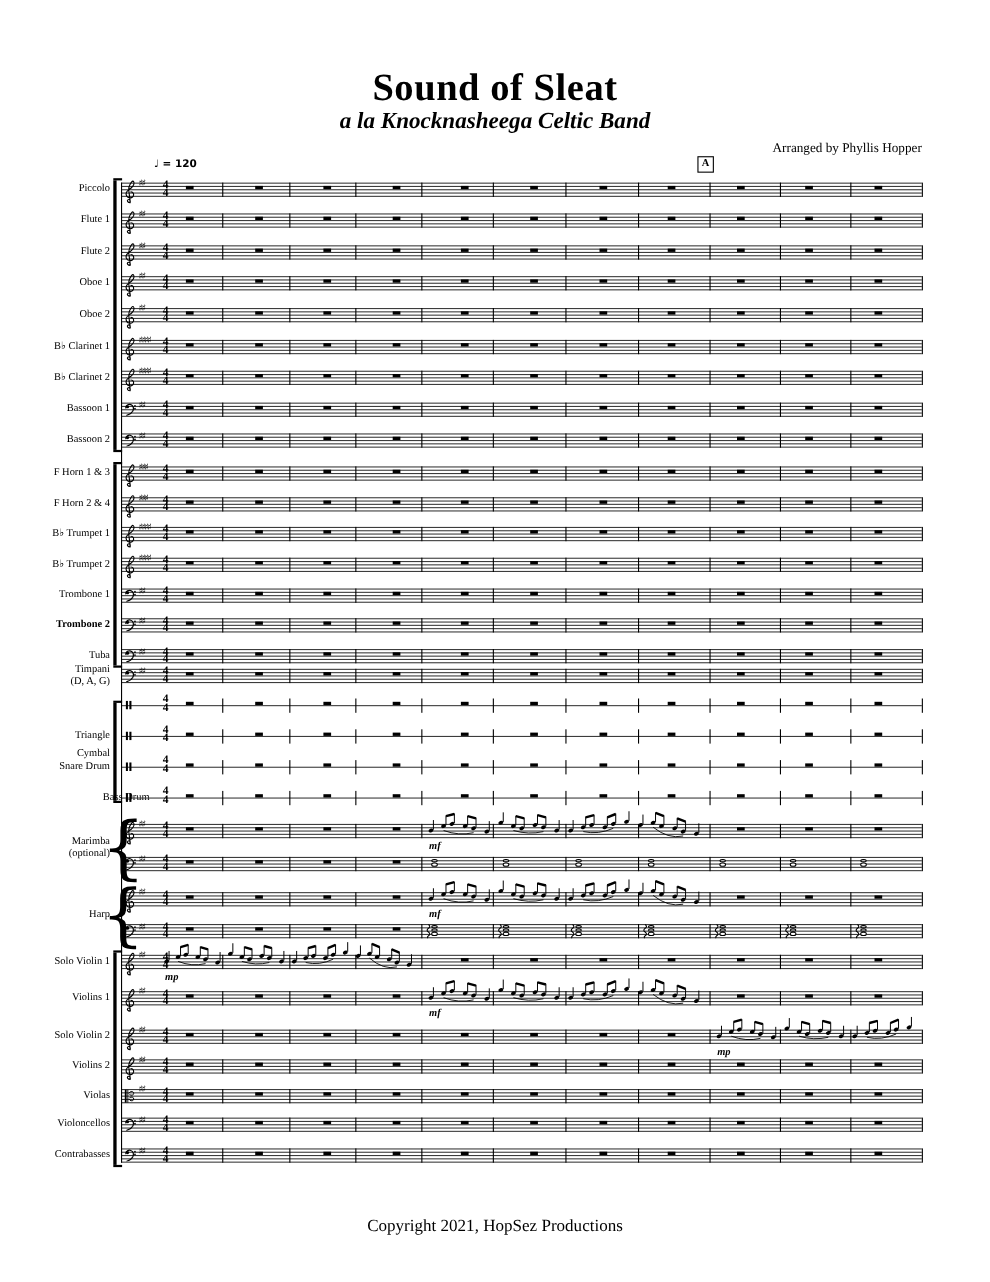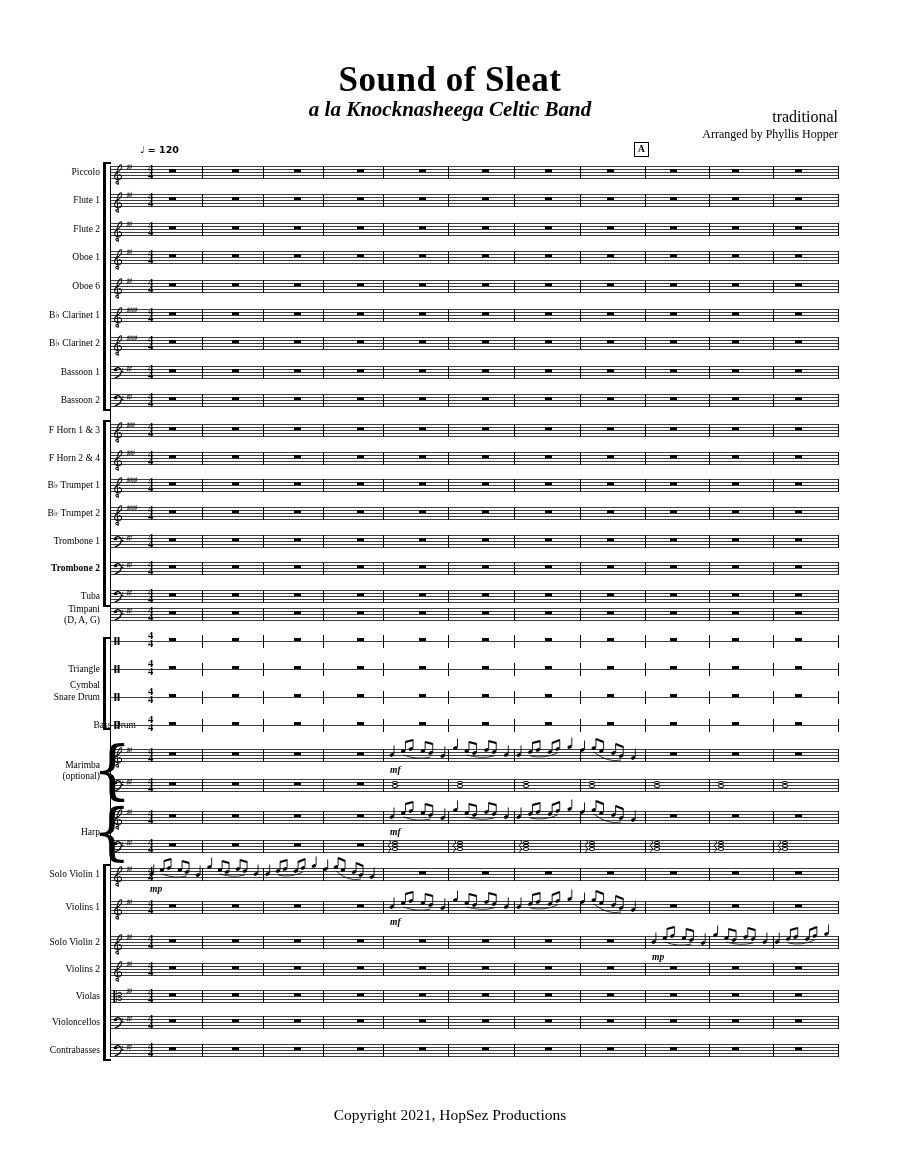--- a/index.html
+++ b/index.html
@@ -44,21 +44,20 @@
       </symbol>
       <symbol id="clef-perc" viewBox="0 0 6 8">
         <rect x="0.4" y="0" width="1.9" height="8" fill="#000"></rect>
         <rect x="3.6" y="0" width="1.9" height="8" fill="#000"></rect>
       </symbol>
     </defs>
   </svg>
 
   <div class="title">Sound of Sleat</div>
   <div class="subtitle">a la Knocknasheega Celtic Band</div>
-  <div class="credit1">traditional</div>
   <div class="credit2">Arranged by Phyllis Hopper</div>
   <div class="tempo">♩ = 120</div>
   <div class="rehearsal">A</div>
   <div id="score">
       <div class="lbl" style="position: absolute; left: 0px; top: 167px; width: 100px;">
         <div style="position: static;">Piccolo</div>
       </div>
       <div style="position: absolute; left: 110px; top: 166px; width: 728px; height: 13px;">
         <div style="position: absolute; left: 0px; top: 0px; width: 100%; height: 1px; background: rgb(60, 60, 60);"></div>
         <div style="position: absolute; left: 0px; top: 3px; width: 100%; height: 1px; background: rgb(60, 60, 60);"></div>
@@ -202,21 +201,21 @@
         <div style="position: absolute; left: 246.5px; top: 3px; width: 7px; height: 2.6px; background: rgb(0, 0, 0);"></div>
         <div style="position: absolute; left: 308.5px; top: 3px; width: 7px; height: 2.6px; background: rgb(0, 0, 0);"></div>
         <div style="position: absolute; left: 371.5px; top: 3px; width: 7px; height: 2.6px; background: rgb(0, 0, 0);"></div>
         <div style="position: absolute; left: 434.5px; top: 3px; width: 7px; height: 2.6px; background: rgb(0, 0, 0);"></div>
         <div style="position: absolute; left: 496.5px; top: 3px; width: 7px; height: 2.6px; background: rgb(0, 0, 0);"></div>
         <div style="position: absolute; left: 559.5px; top: 3px; width: 7px; height: 2.6px; background: rgb(0, 0, 0);"></div>
         <div style="position: absolute; left: 621.5px; top: 3px; width: 7px; height: 2.6px; background: rgb(0, 0, 0);"></div>
         <div style="position: absolute; left: 684.5px; top: 3px; width: 7px; height: 2.6px; background: rgb(0, 0, 0);"></div>
       </div>
       <div class="lbl" style="position: absolute; left: 0px; top: 281px; width: 100px;">
-        <div style="position: static;">Oboe 6</div>
+        <div style="position: static;">Oboe 2</div>
       </div>
       <div style="position: absolute; left: 110px; top: 280px; width: 728px; height: 13px;">
         <div style="position: absolute; left: 0px; top: 0px; width: 100%; height: 1px; background: rgb(60, 60, 60);"></div>
         <div style="position: absolute; left: 0px; top: 3px; width: 100%; height: 1px; background: rgb(60, 60, 60);"></div>
         <div style="position: absolute; left: 0px; top: 6px; width: 100%; height: 1px; background: rgb(60, 60, 60);"></div>
         <div style="position: absolute; left: 0px; top: 9px; width: 100%; height: 1px; background: rgb(60, 60, 60);"></div>
         <div style="position: absolute; left: 0px; top: 12px; width: 100%; height: 1px; background: rgb(60, 60, 60);"></div>
         <div style="position: absolute; left: 92px; top: 0px; width: 1px; height: 13px; background: rgb(0, 0, 0);"></div>
         <div style="position: absolute; left: 153px; top: 0px; width: 1px; height: 13px; background: rgb(0, 0, 0);"></div>
         <div style="position: absolute; left: 213px; top: 0px; width: 1px; height: 13px; background: rgb(0, 0, 0);"></div>

